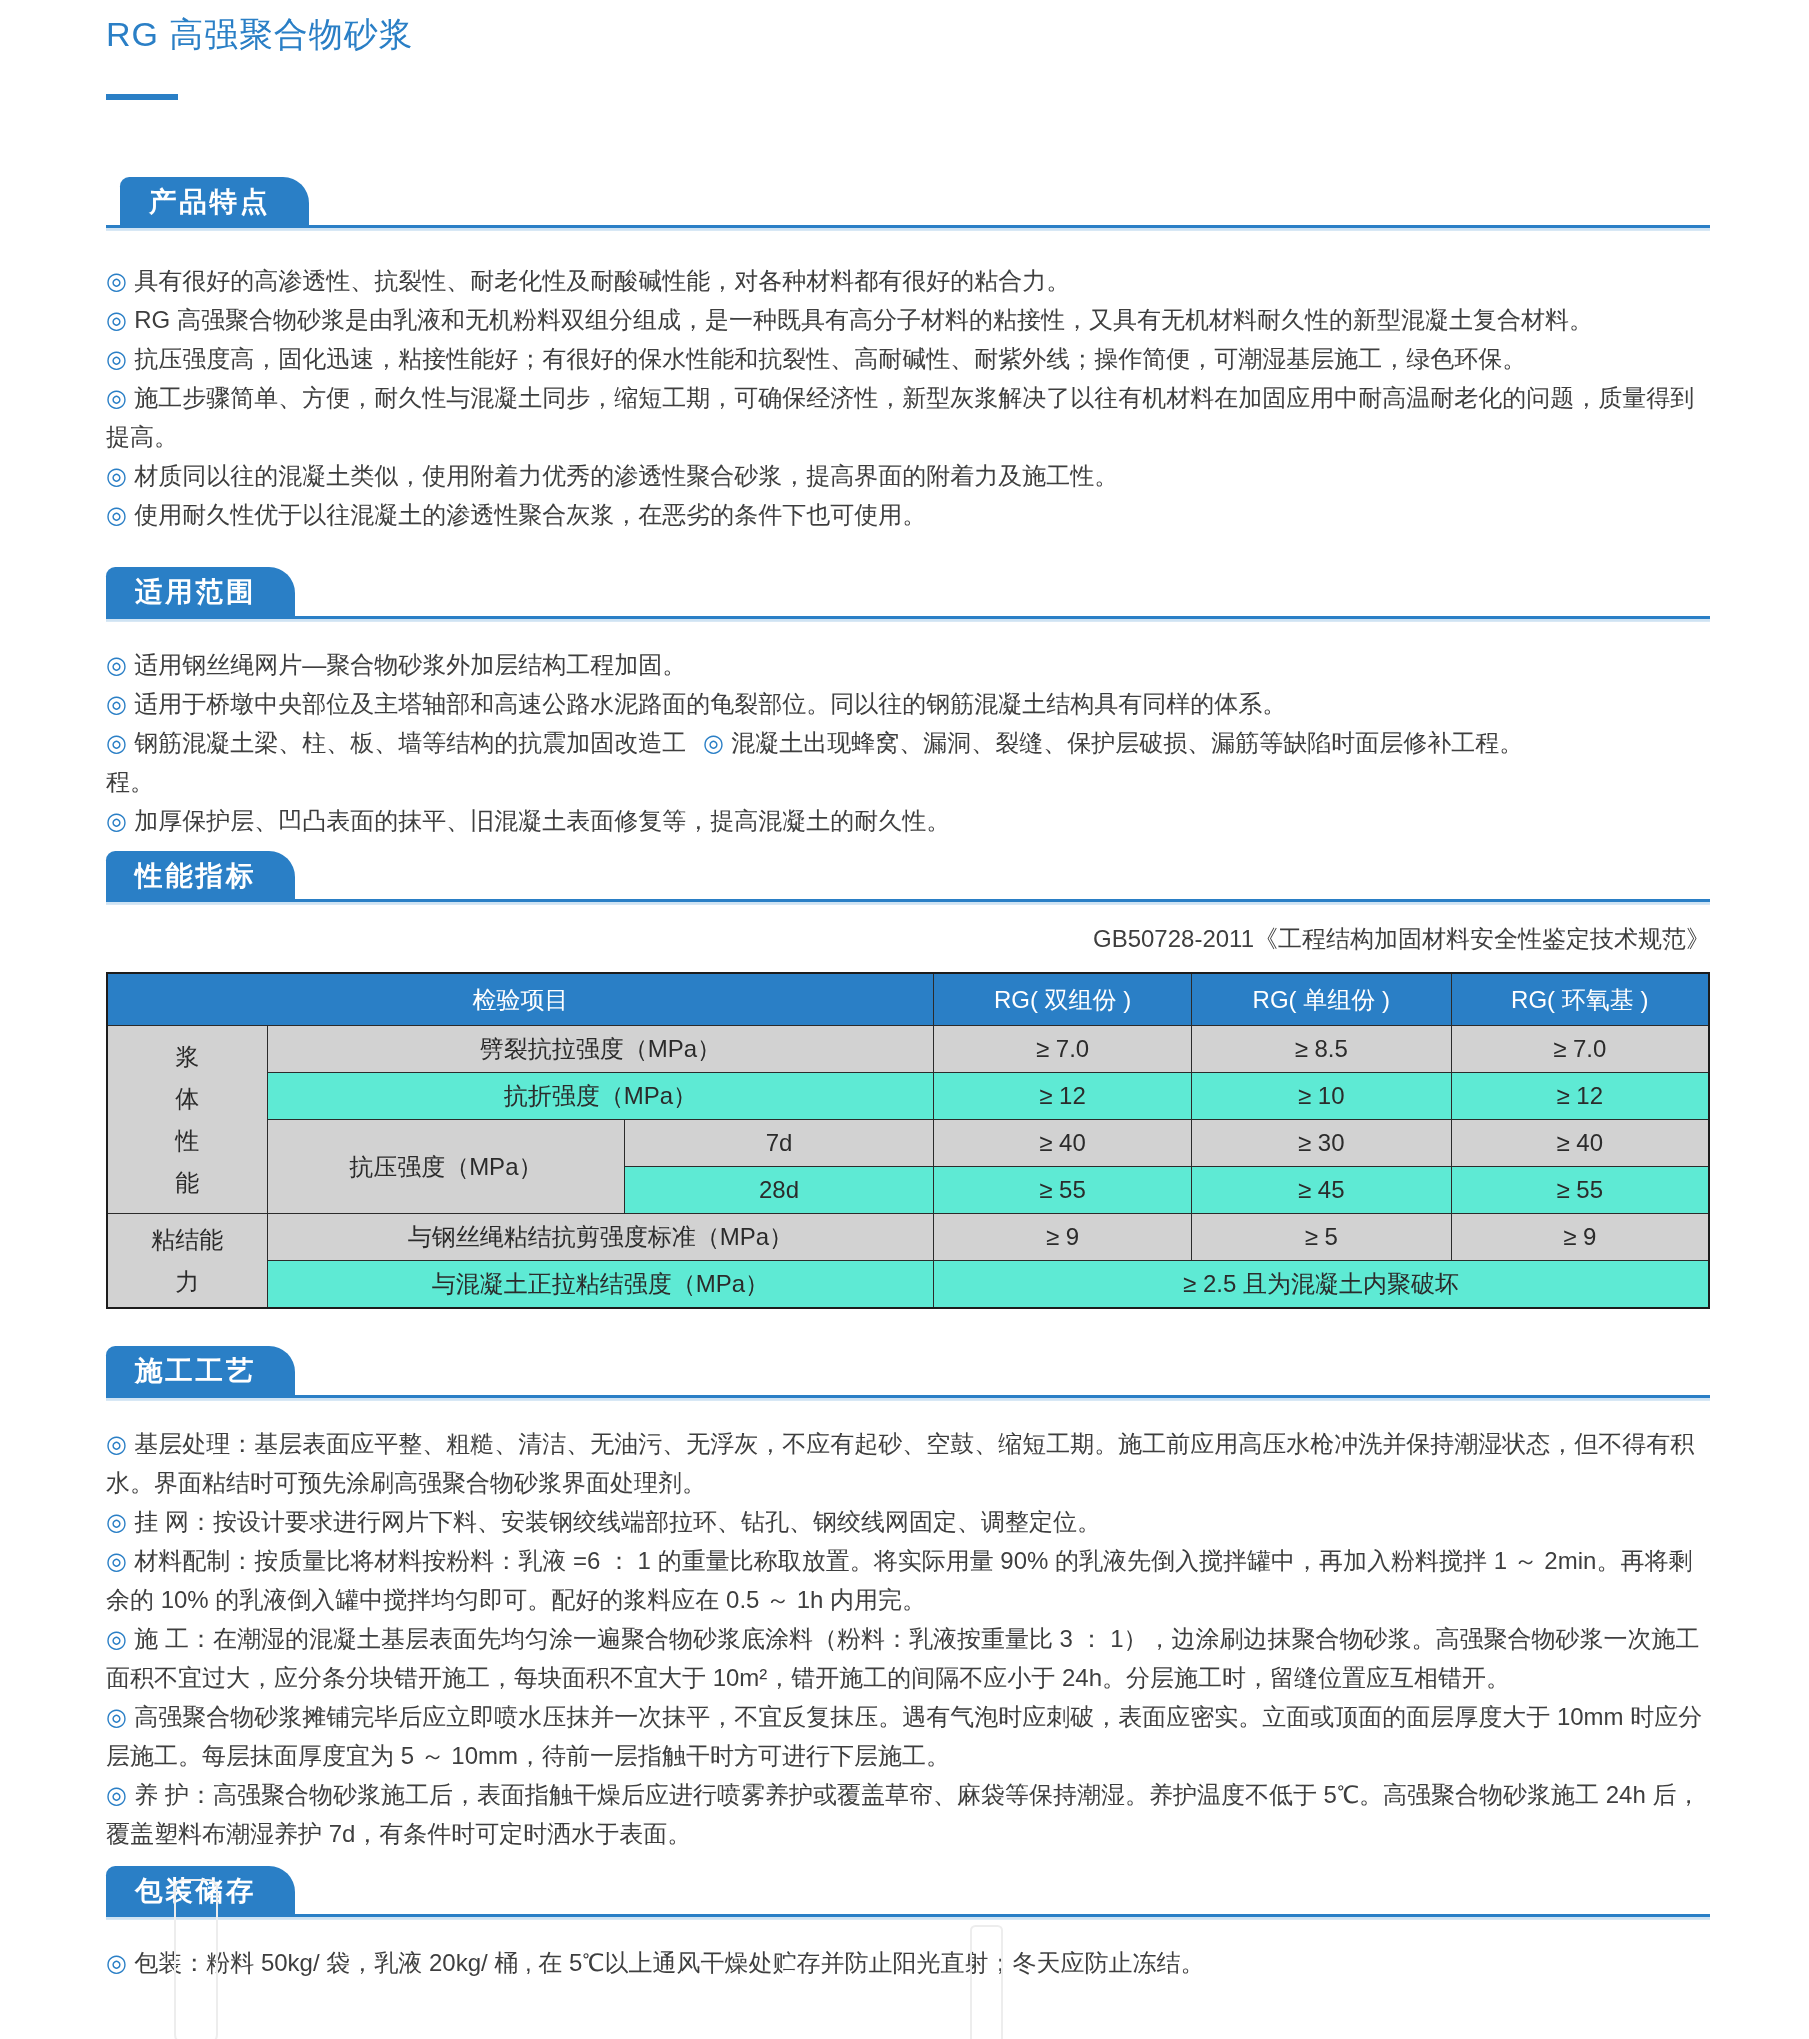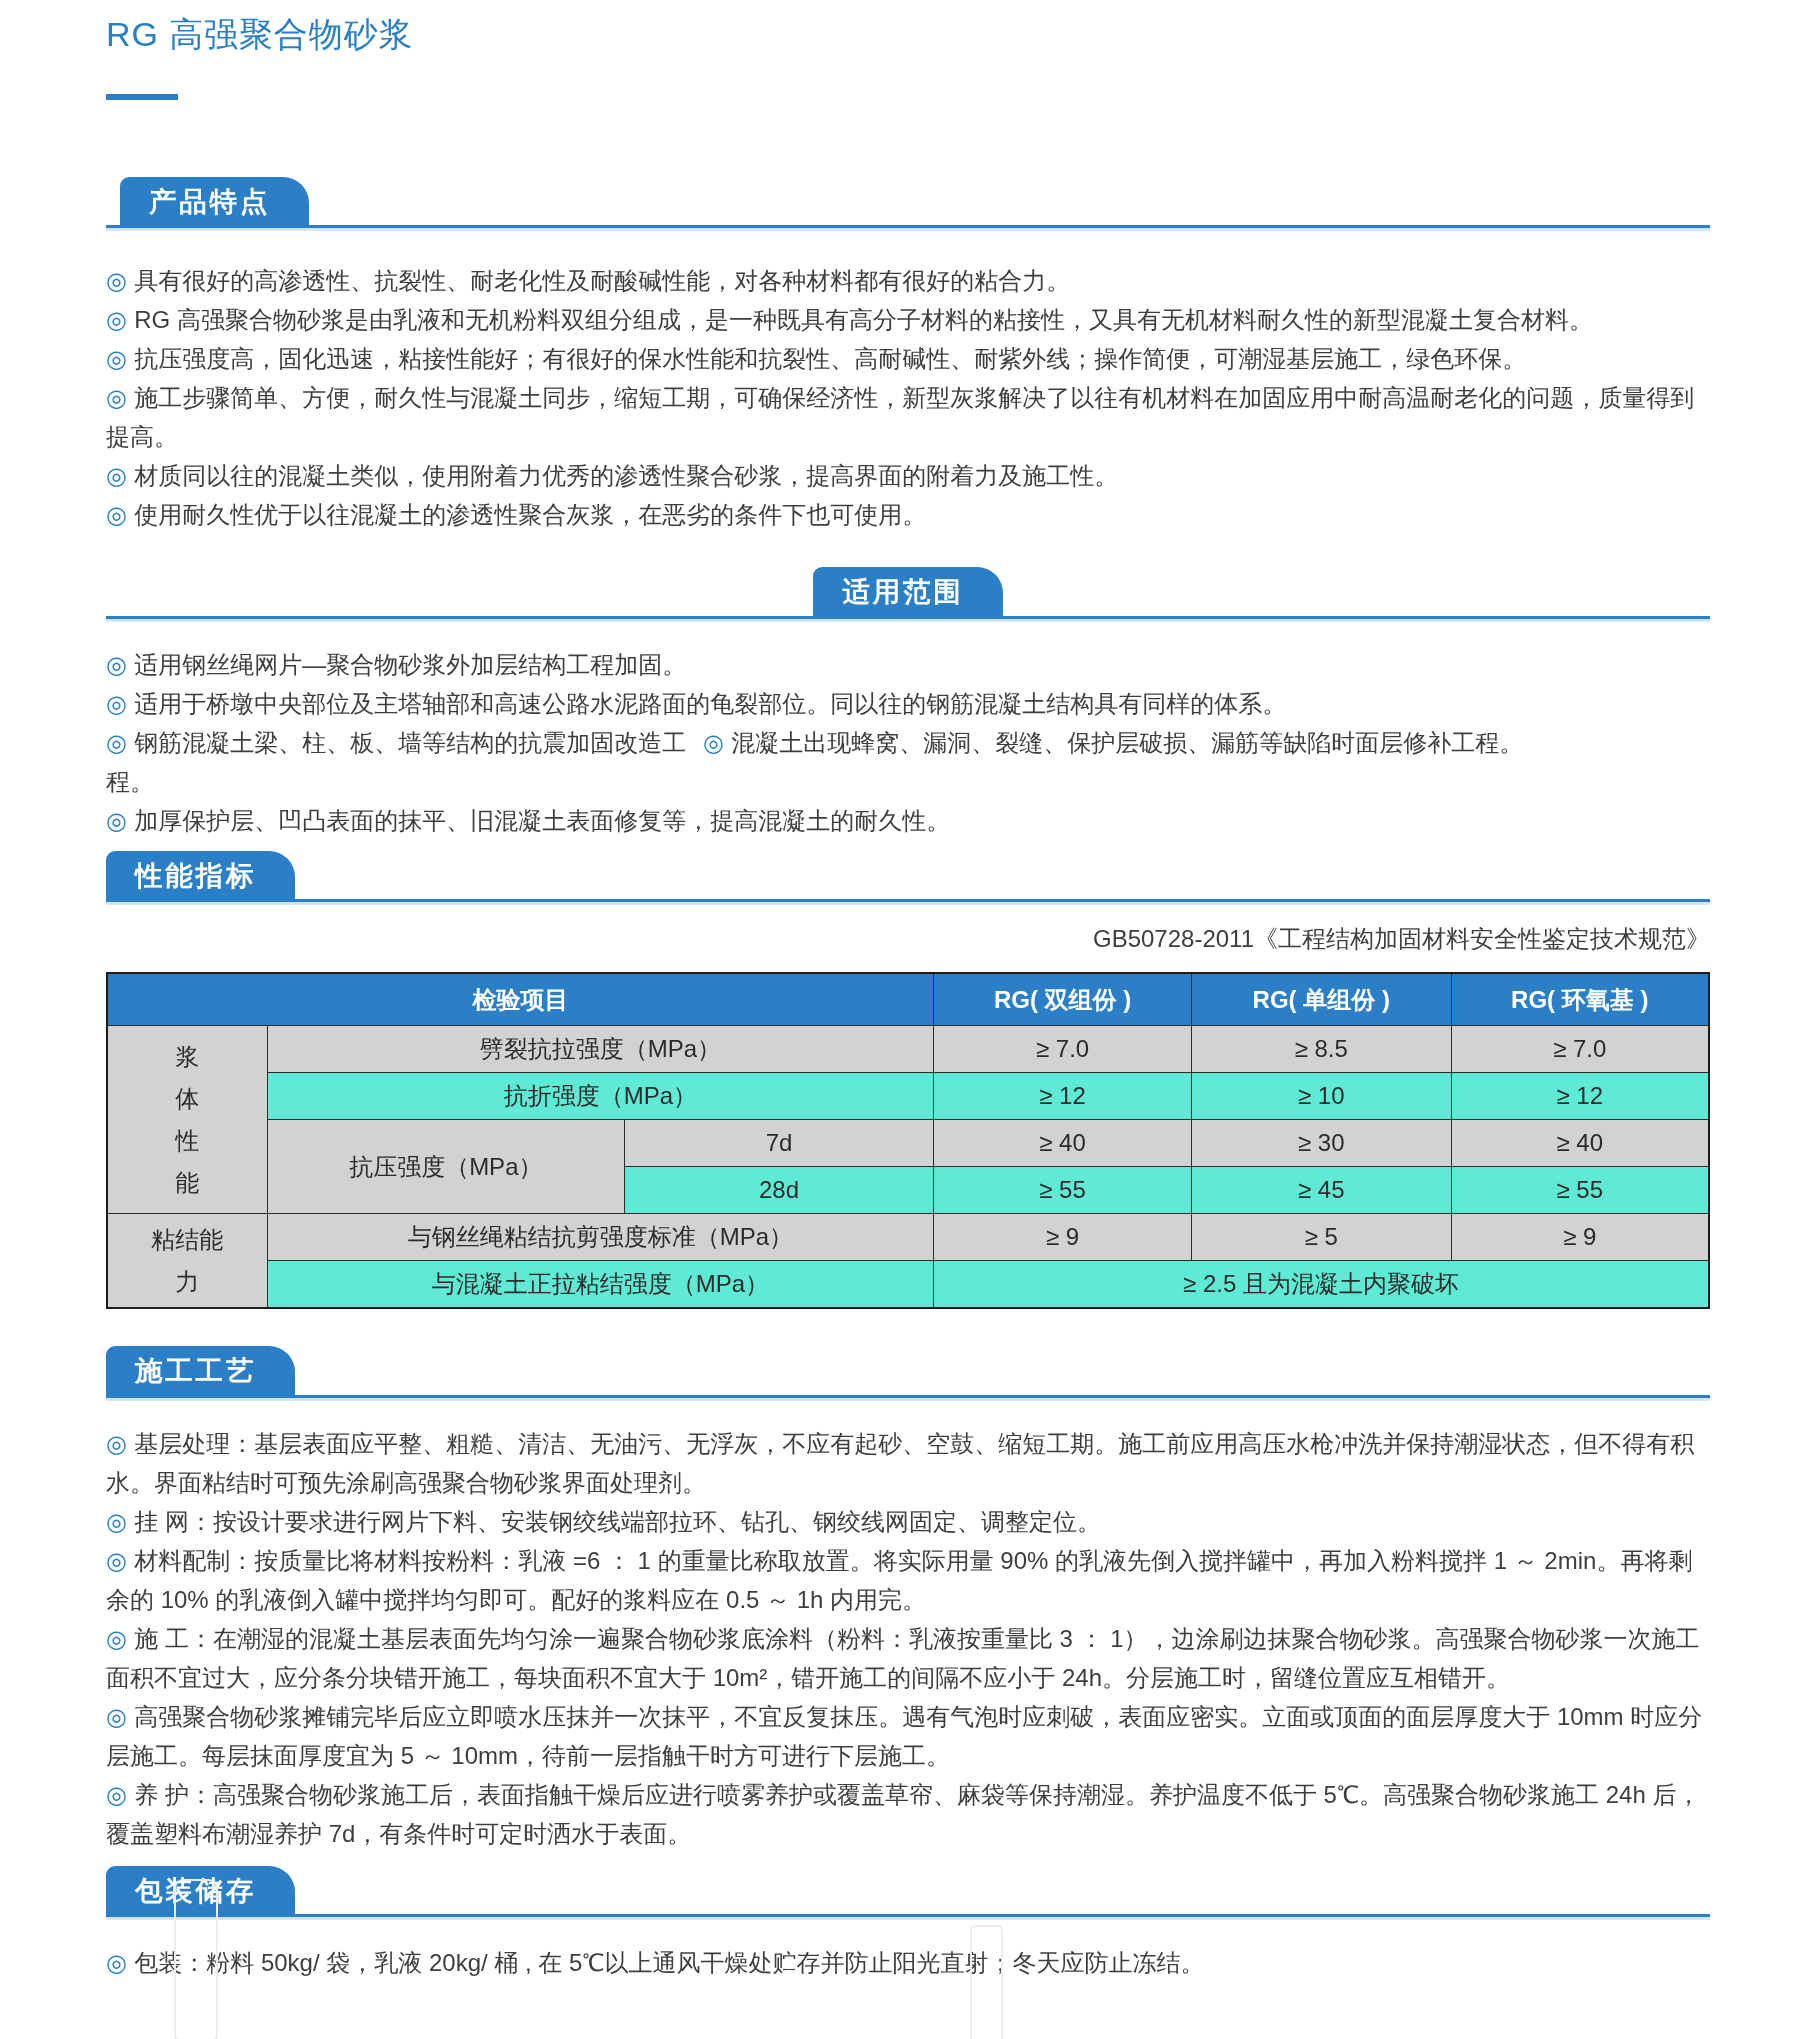--- a/index.html
+++ b/index.html
@@ -20,21 +20,21 @@
     line-height:0;
   }
   .tab {
     display:inline-block; background:#2a7fc6; color:#ffffff;
     font-size:27.5px; font-weight:bold; letter-spacing:2.8px; line-height:27.5px;
     padding:11px 39px 10px 29px;
     border-radius:9.2px 26px 0 0;
   }
 
   .sect-features   { margin-top:77px;padding-left:14px; }
-  .sect-scope      { margin-top:33px;text-align:center; }
+  .sect-scope      { margin-top:33px; }
   .sect-performance{ margin-top:11px; }
   .sect-process    { margin-top:37px; }
   .sect-packaging  { margin-top:13px; }
 
   .list { margin-top:33px; }
   .list-tight { margin-top:26px; }
   .li, .para { font-size:24px; line-height:39px; color:#3e3e3e; }
   .bullet { color:#2a7fc6; margin-right:7.3px; }
   .dual { display:flex; }
   .dual .cell-l { width:597px; flex:0 0 597px; }
@@ -44,21 +44,21 @@
 
   table.perf {
     margin-top:14.7px; width:100%; border-collapse:collapse;
     border:2.8px solid #1c1c1c; table-layout:fixed;
   }
   table.perf th, table.perf td {
     border:1.8px solid #2b2b2b; text-align:center; vertical-align:middle;
     font-size:24px; padding:0;
   }
   table.perf thead th {
-    background:#2a7fc6; color:#ffffff; font-weight:bold; height:51px;
+    background:#2a7fc6; color:#ffffff; font-weight:normal; height:51px;
   }
   table.perf tbody td { height:46px; color:#2b2b2b; background:#5eead4; }
   table.perf .bg-g { background:#d2d2d2; }
   .vwrap  { display:inline-block; width:27.5px;  word-break:break-all; line-height:42px; }
   .vwrap2 { display:inline-block; width:92px; word-break:break-all; line-height:42px; }
 
   .wm { position:absolute; border:2.8px solid #ededed; border-radius:9.2px; }
   .wm1 { left:174px; top:1879px; width:40px; height:161px; }
   .wm2 { left:970px; top:1925px; width:29px; height:115px; border-radius:5.5px; }
 </style>

